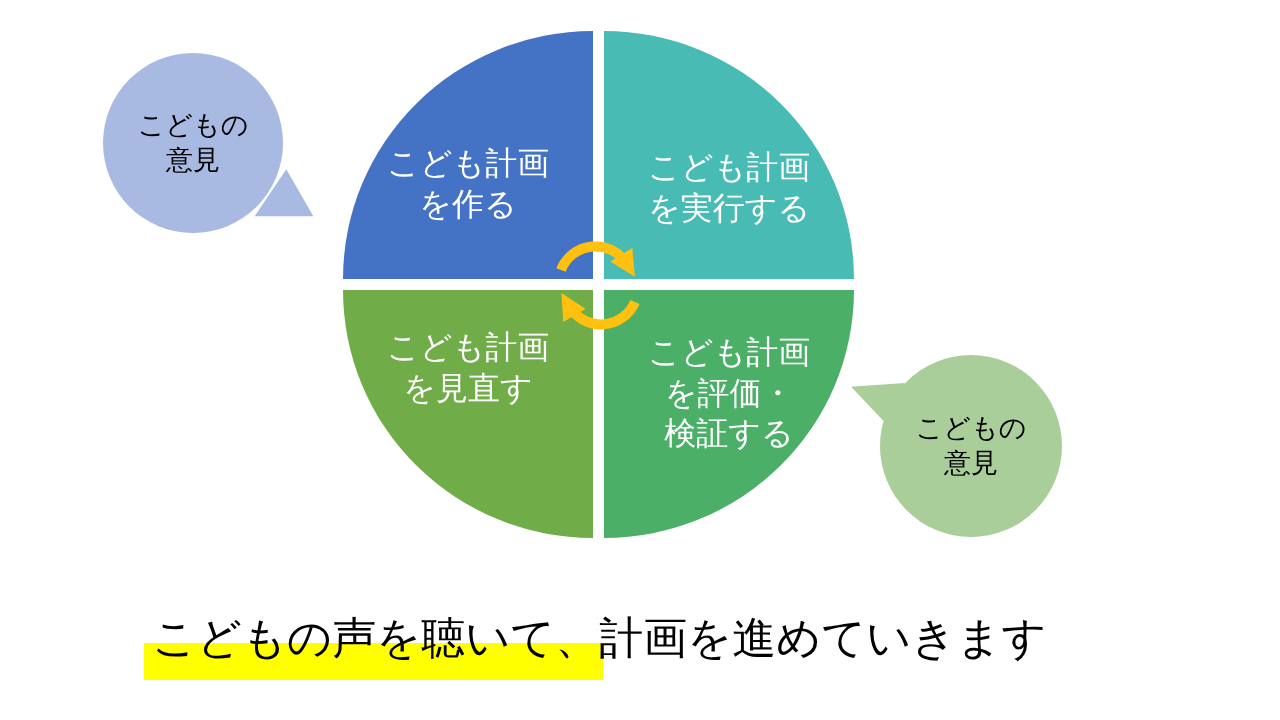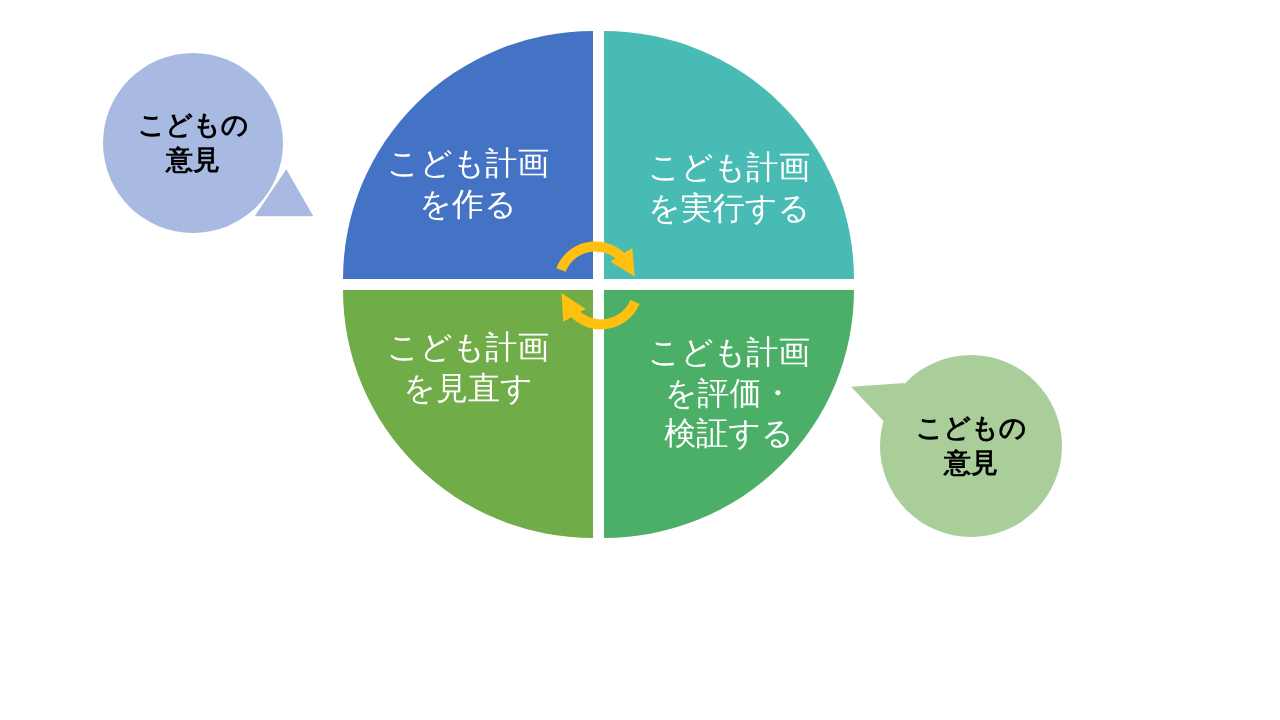--- a/index.html
+++ b/index.html
@@ -34,21 +34,21 @@
   .bubble-tail{position:absolute;}
   .bubble-left-tail{
     left:250px;top:165px;width:66px;height:54px;
     clip-path:polygon(55% 8%,96% 95%,7% 95%);
   }
   .bubble-right-tail{
     left:846px;top:378px;width:64px;height:55px;
     clip-path:polygon(8% 16%,92% 9%,69% 91%);
   }
   .bubble-label{
-    color:#000000;font-weight:bold;font-size:27px;line-height:1.3;
+    color:#000000;font-weight:normal;font-size:27px;line-height:1.3;
     text-align:center;white-space:pre-line;
   }
   
   .caption{
     position:absolute;left:152px;top:612px;
     font-size:44px;line-height:1.18;color:#000000;white-space:nowrap;
   }
   .caption .hl{
     background-image:linear-gradient(to bottom,rgba(255,255,0,0) 45%,#ffff00 45%);
     padding:0 4px 18px 8px;margin:0 -4px -18px -8px;
@@ -95,14 +95,17 @@
     <div class="bubble-label">こどもの
 意見</div>
   </div>
 
   <div class="bubble-tail bubble-right-tail" style="background: rgb(170, 206, 153);"></div>
   <div class="bubble-circle bubble-right-circle" style="background: rgb(170, 206, 153);">
     <div class="bubble-label">こどもの
 意見</div>
   </div>
 
+  <div class="caption">
+    <span class="hl">こどもの声を聴いて、</span><span>計画を進めていきます</span>
+  </div>
 
 </div>
 
 </body></html>

